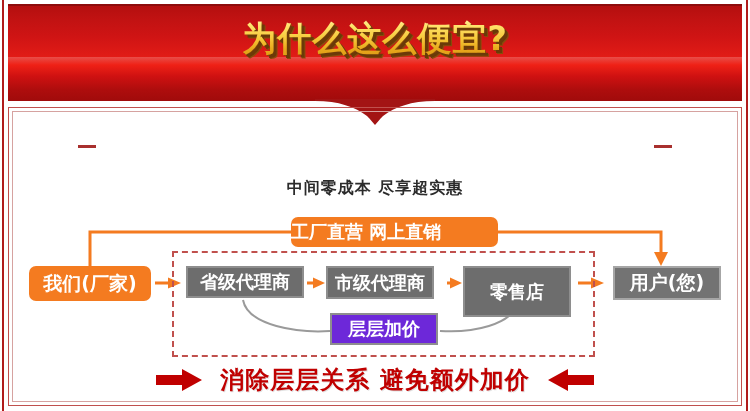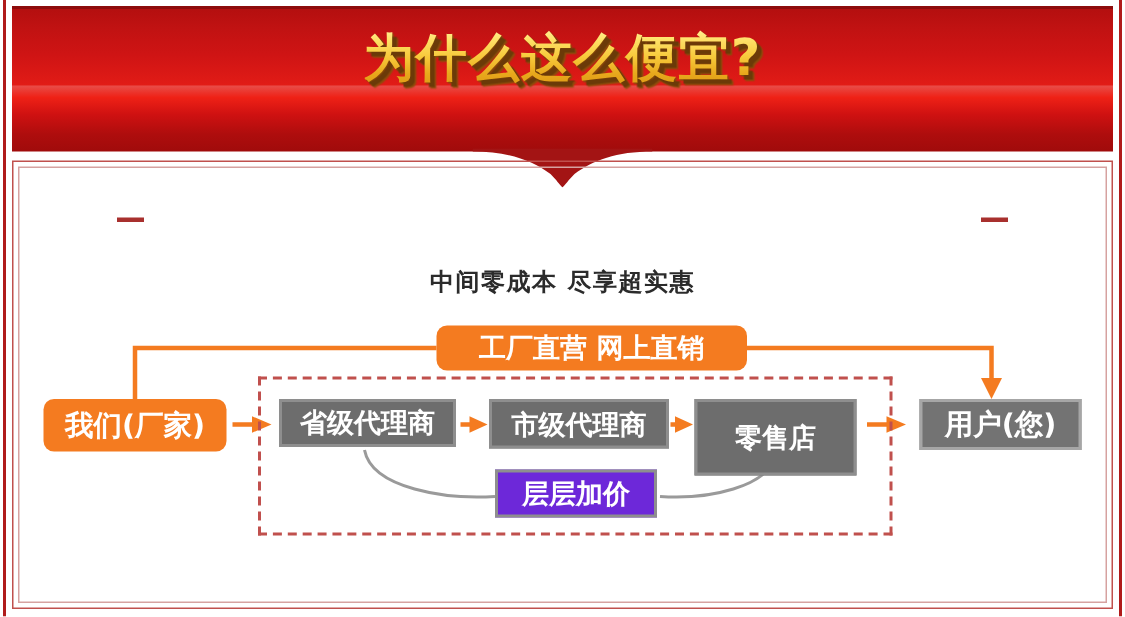--- a/index.html
+++ b/index.html
@@ -162,21 +162,21 @@
     background: #f47b20;
     border-radius: 7px;
     font-size: 19px;
   }
   .node-gray {
     background: #6d6d6d;
     border: 2px solid #8e8e8e;
     font-size: 18px;
   }
   .node-prov { left: 186px; top: 266px; width: 118px; height: 32px; }
-  .node-city { left: 326px; top: 266px; width: 120px; height: 33px; }
+  .node-city { left: 326px; top: 266px; width: 108px; height: 33px; }
   .node-retail { left: 463px; top: 266px; width: 108px; height: 51px; }
   .node-markup {
     left: 330px; top: 313px;
     width: 108px; height: 32px;
     background: #6d28d9;
     border: 2px solid #8e8e8e;
     font-size: 18px;
   }
   .node-user {
     left: 613px; top: 266px;
@@ -188,21 +188,21 @@
 
   
   .pill-direct {
     position: absolute;
     left: 291px; top: 217px;
     width: 207px; height: 30px;
     background: #f47b20;
     border-radius: 7px;
     display: flex;
     align-items: center;
-    justify-content: center;
+    justify-content: flex-start;
     color: #ffffff;
     font-size: 18px;
     font-weight: bold;
     white-space: nowrap;
   }
 
   
   .slogan {
     position: absolute;
     left: 0; top: 364px;
@@ -306,14 +306,23 @@
 
     <div class="node node-markup">
       <span>层层加价</span>
     </div>
 
     <div class="node node-user">
       <span>用户(您)</span>
     </div>
   </div>
 
+  <div class="slogan">
+    <svg class="arrow-ico" width="46" height="22" viewBox="0 0 46 22">
+      <polygon points="0,6 26,6 26,0 46,11 26,22 26,16 0,16" fill="#c00000"></polygon>
+    </svg>
+    <span class="slogan-text">消除层层关系 避免额外加价</span>
+    <svg class="arrow-ico" width="46" height="22" viewBox="0 0 46 22">
+      <polygon points="46,6 20,6 20,0 0,11 20,22 20,16 46,16" fill="#c00000"></polygon>
+    </svg>
+  </div>
 
 </div>
 
 </body></html>

